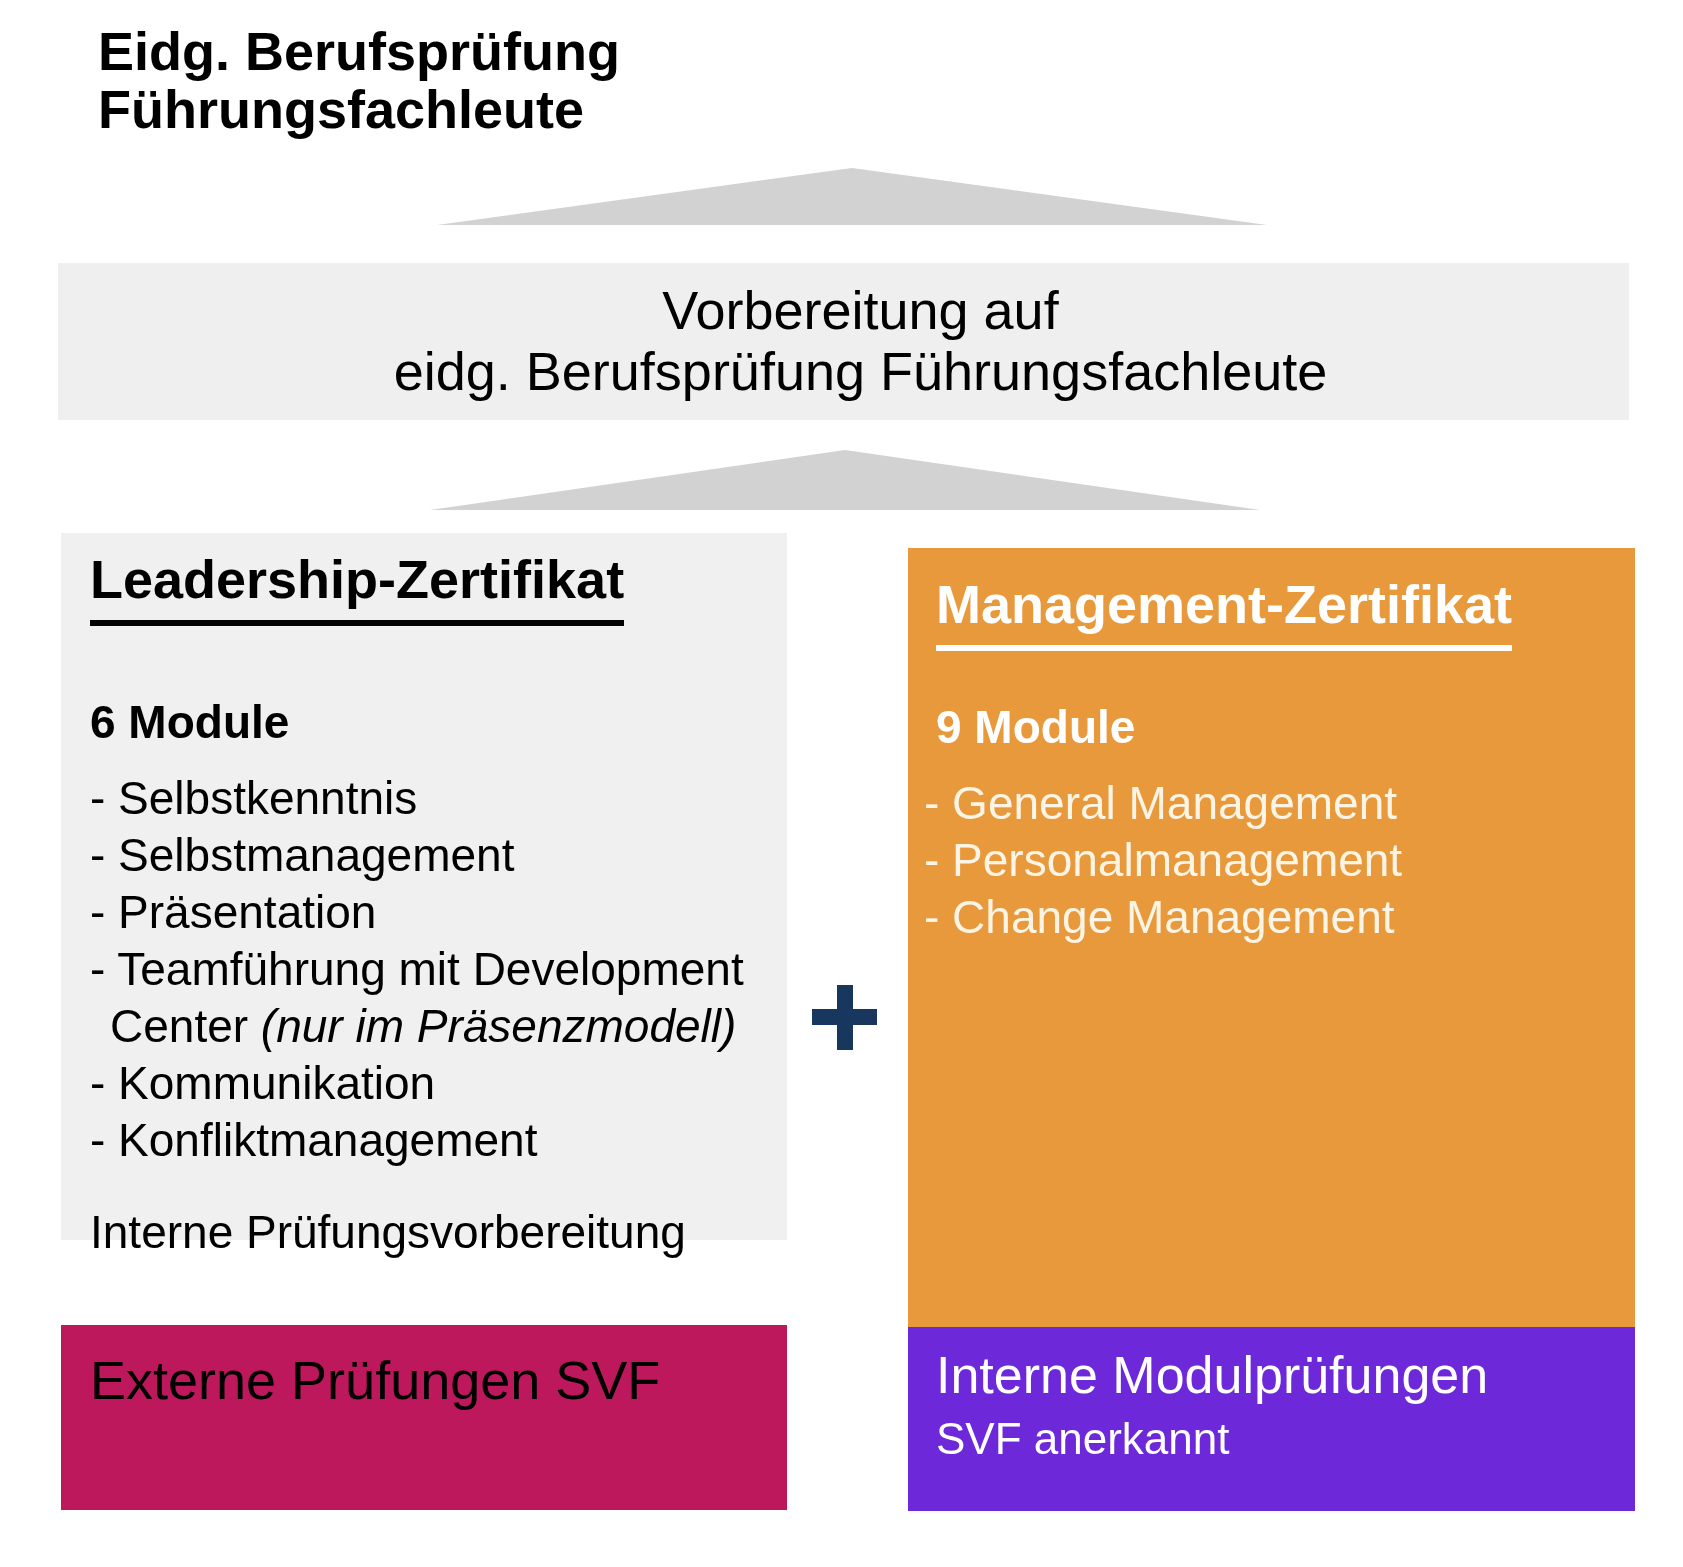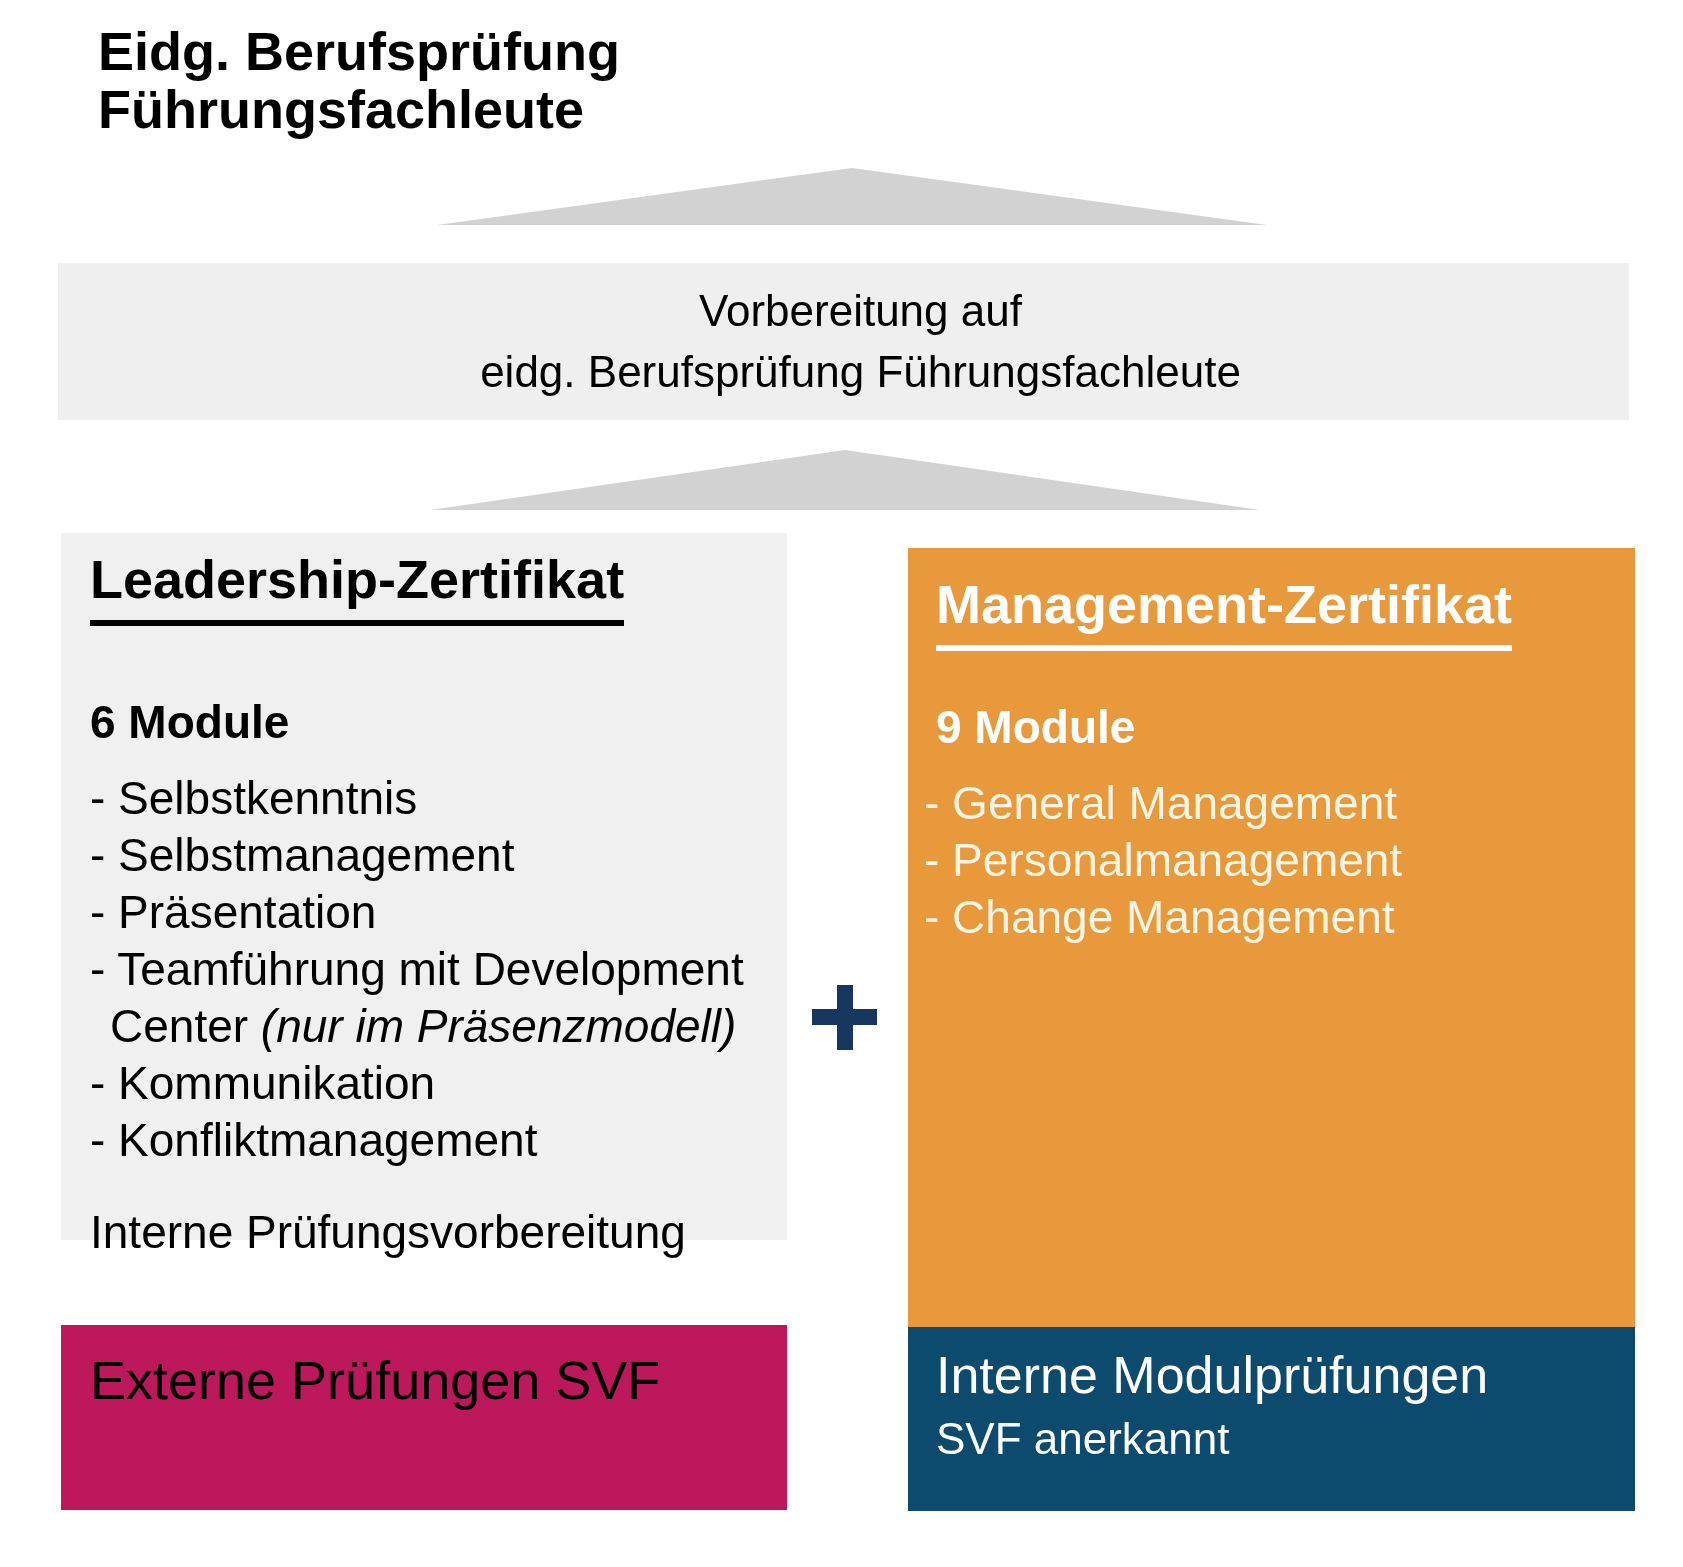--- a/index.html
+++ b/index.html
@@ -20,21 +20,21 @@
   .tri1 { left:437px; top:168px;
     border-left:415px solid transparent; border-right:415px solid transparent;
     border-bottom:57px solid #d2d2d2; }
   .tri2 { left:430px; top:450px;
     border-left:415px solid transparent; border-right:415px solid transparent;
     border-bottom:60px solid #d2d2d2; }
 
   .banner {
     left:58px; top:263px; width:1571px; height:157px; background:#efefef;
     box-sizing:border-box; padding:17px 0 11px 34px; text-align:center;
-    font-size:44px; line-height:61px;
+    font-size:54px; line-height:61px;
   }
 
   .panel { box-sizing:border-box; }
   .panel-left  { left:61px;  top:533px; width:726px; height:707px; background:#f0f0f0; }
   .panel-right { left:908px; top:548px; width:727px; height:963px; background:#e8993c; }
 
   .heading { font-size:54px; font-weight:bold; line-height:1.2; white-space:nowrap; }
   .heading .u { display:inline-block; padding-bottom:8px; border-bottom:6px solid currentColor; }
   .panel-left  .heading { left:29px; top:14px; color:#000000; }
   .panel-right .heading { left:28px; top:24px; color:#ffffff; }
@@ -50,21 +50,21 @@
   .it { font-style:italic; }
 
   .note { left:29px; top:672px; font-size:46px; white-space:nowrap; color:#000000; }
 
   .footer-left {
     left:0; top:792px; width:726px; height:185px; background:#be185d;
     box-sizing:border-box; padding:24px 0 0 29px; font-size:54px; color:#000000;
     white-space:nowrap;
   }
   .footer-right {
-    left:0; top:779px; width:727px; height:184px; background:#0c4a6e;
+    left:0; top:779px; width:727px; height:184px; background:#6d28d9;
     box-sizing:border-box; padding:18px 0 0 28px; color:#ffffff; white-space:nowrap;
   }
   .footer-right .l1 { font-size:52px; line-height:60px; }
   .footer-right .l2 { font-size:44px; line-height:52px; margin-top:8px; }
 
   .plus { left:812px; top:985px; width:65px; height:65px; }
   .plus .bar-h { position:absolute; left:0; top:24px; width:65px; height:16px; background:#17375e; }
   .plus .bar-v { position:absolute; left:25px; top:0; width:16px; height:65px; background:#17375e; }
 </style>
 </head>

